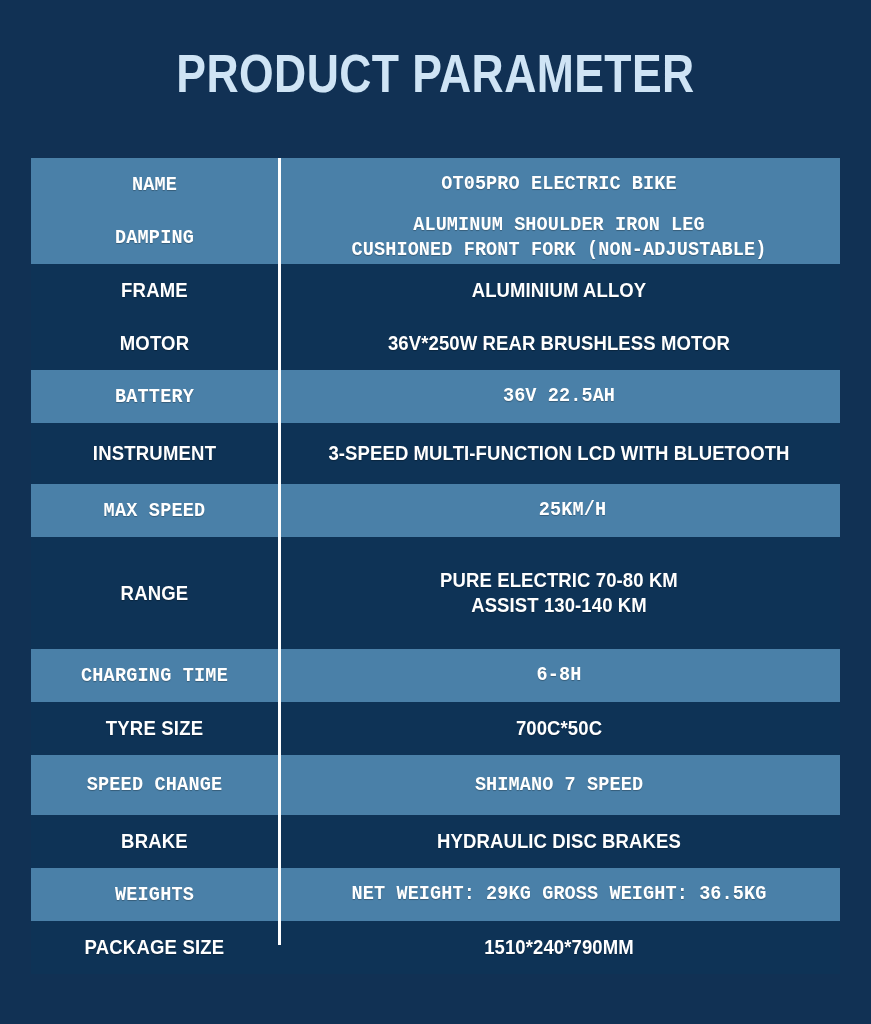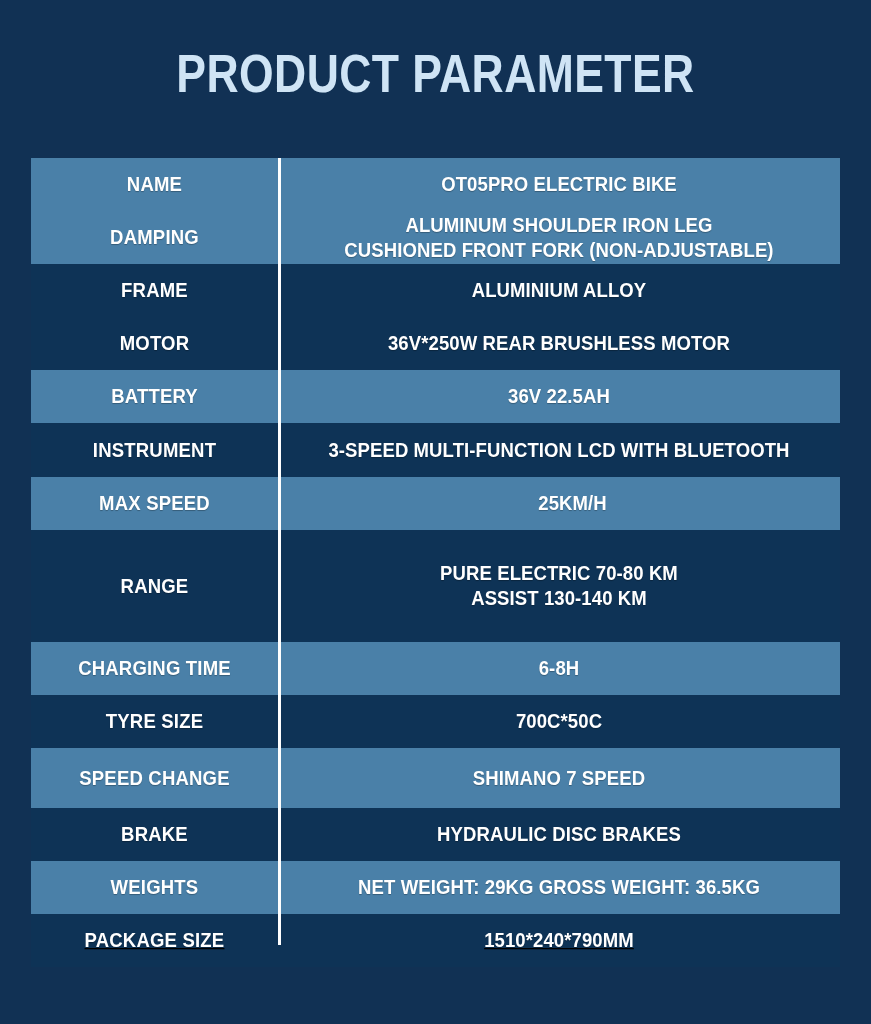--- a/index.html
+++ b/index.html
@@ -41,21 +41,21 @@
     top: 158px;
     width: 809px;
   }
   .row {
     position: relative;
     display: flex;
     align-items: stretch;
     width: 100%;
     box-sizing: border-box;
   }
-  .row.light { background: #4a80a8; }
+  .row.light { background: #4a80a8; font-family: Liberation Mono, monospace; }
   .row.dark  { background: #0e3356; }
   .cell-label,
   .cell-value {
     display: flex;
     align-items: center;
     justify-content: center;
     text-align: center;
     color: #ffffff;
     font-weight: 700;
     box-sizing: border-box;
@@ -132,21 +132,21 @@
           </div>
         </div>
         <div class="row light" style="height: 53px;">
           <div class="cell-label">BATTERY</div>
           <div class="cell-value">
             <div>
               <span class="line">36V 22.5AH</span>
             </div>
           </div>
         </div>
-        <div class="row dark" style="height: 54px;">
+        <div class="row dark" style="height: 61px;">
           <div class="cell-label">INSTRUMENT</div>
           <div class="cell-value">
             <div>
               <span class="line">3-SPEED MULTI-FUNCTION LCD WITH BLUETOOTH</span>
             </div>
           </div>
         </div>
         <div class="row light" style="height: 53px; gap: 27px;">
           <div class="cell-label">MAX SPEED</div>
           <div class="cell-value">
@@ -197,21 +197,21 @@
           </div>
         </div>
         <div class="row light" style="height: 53px; justify-content: space-between;">
           <div class="cell-label">WEIGHTS</div>
           <div class="cell-value">
             <div>
               <span class="line">NET WEIGHT: 29KG GROSS WEIGHT: 36.5KG</span>
             </div>
           </div>
         </div>
-        <div class="row dark" style="height: 53px; text-decoration: underline;">
+        <div class="row dark" style="height: 53px;">
           <div class="cell-label">PACKAGE SIZE</div>
           <div class="cell-value">
             <div>
               <span class="line">1510*240*790MM</span>
             </div>
           </div>
         </div>
       </div>
   </div>
 

